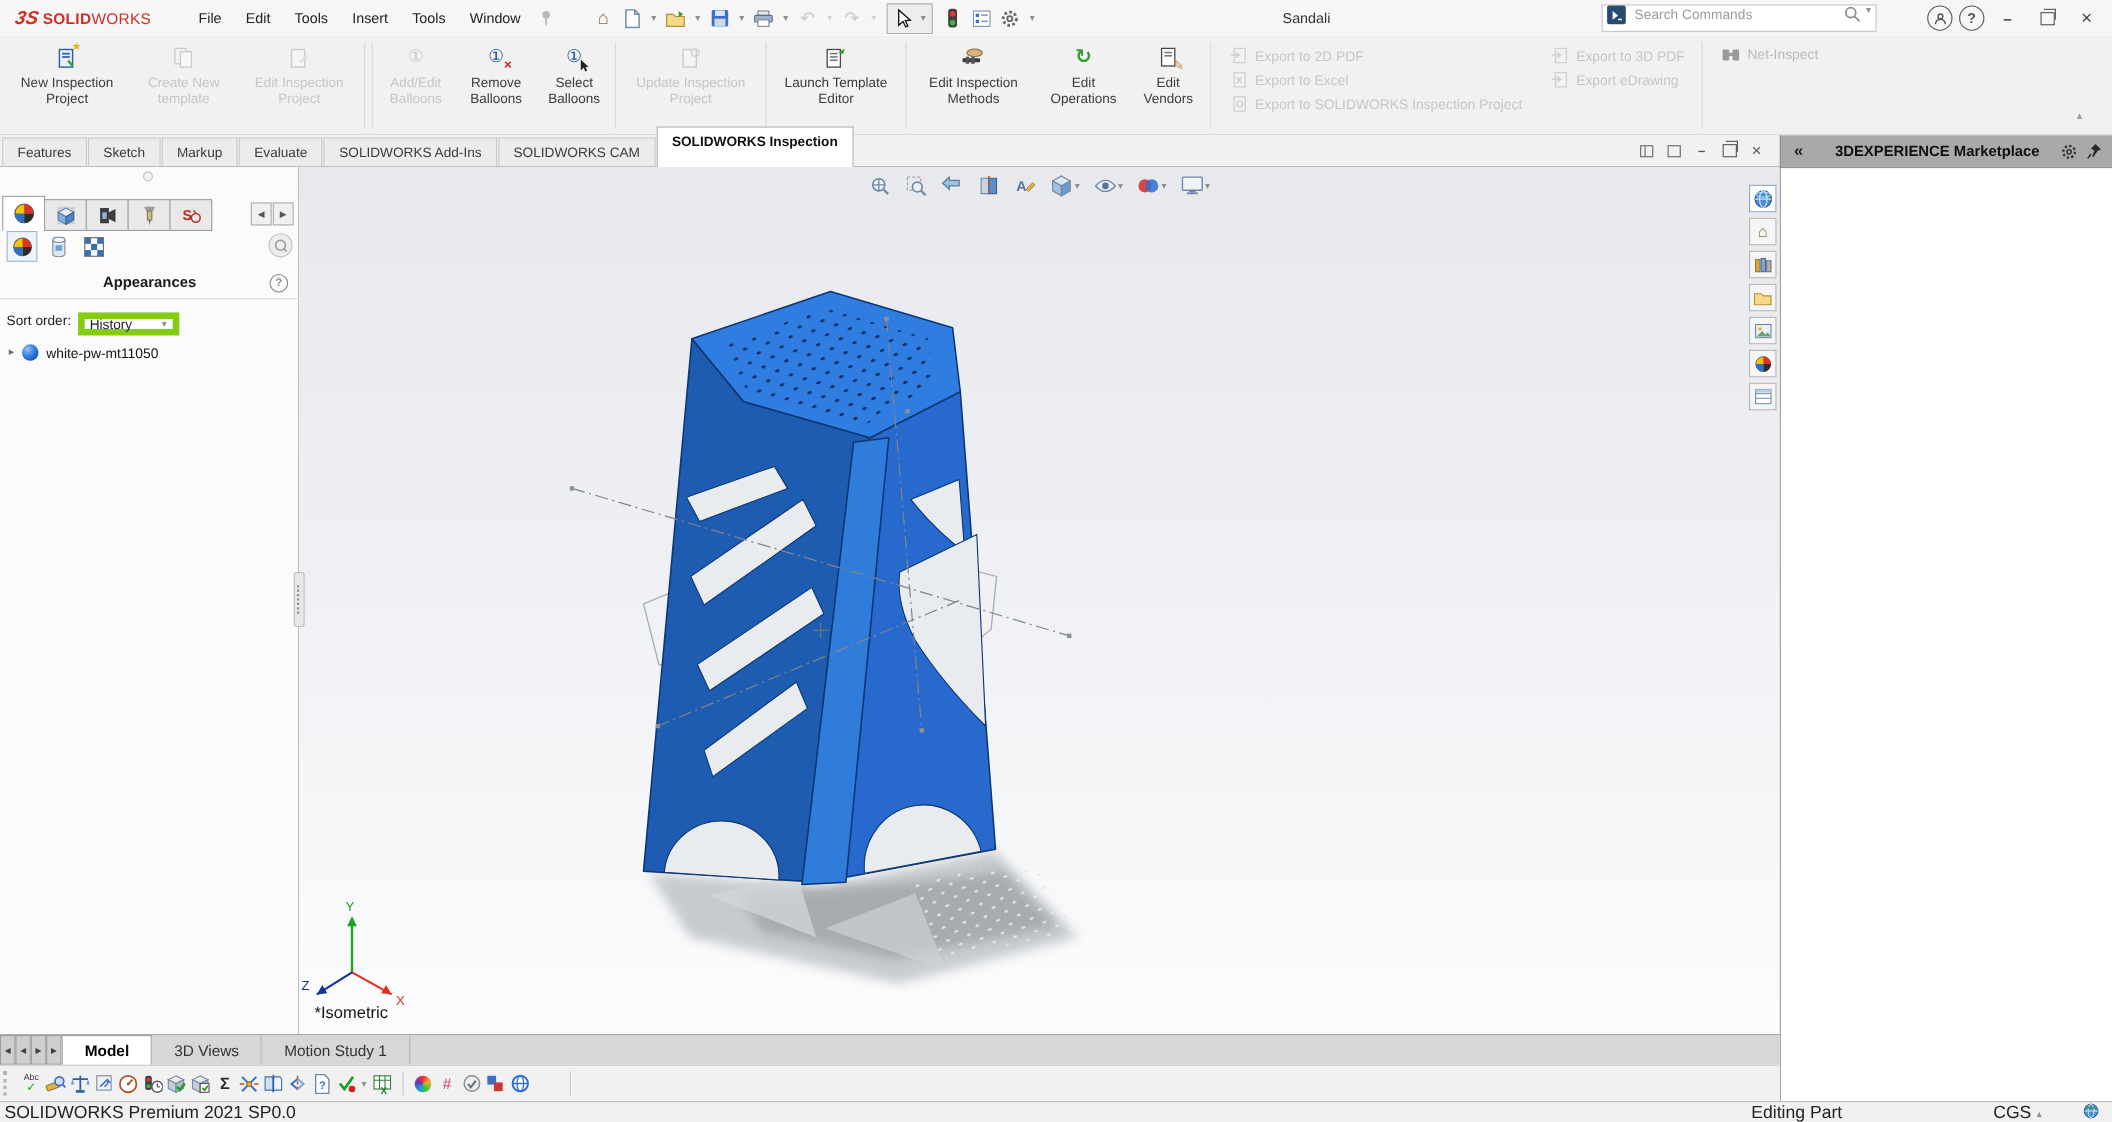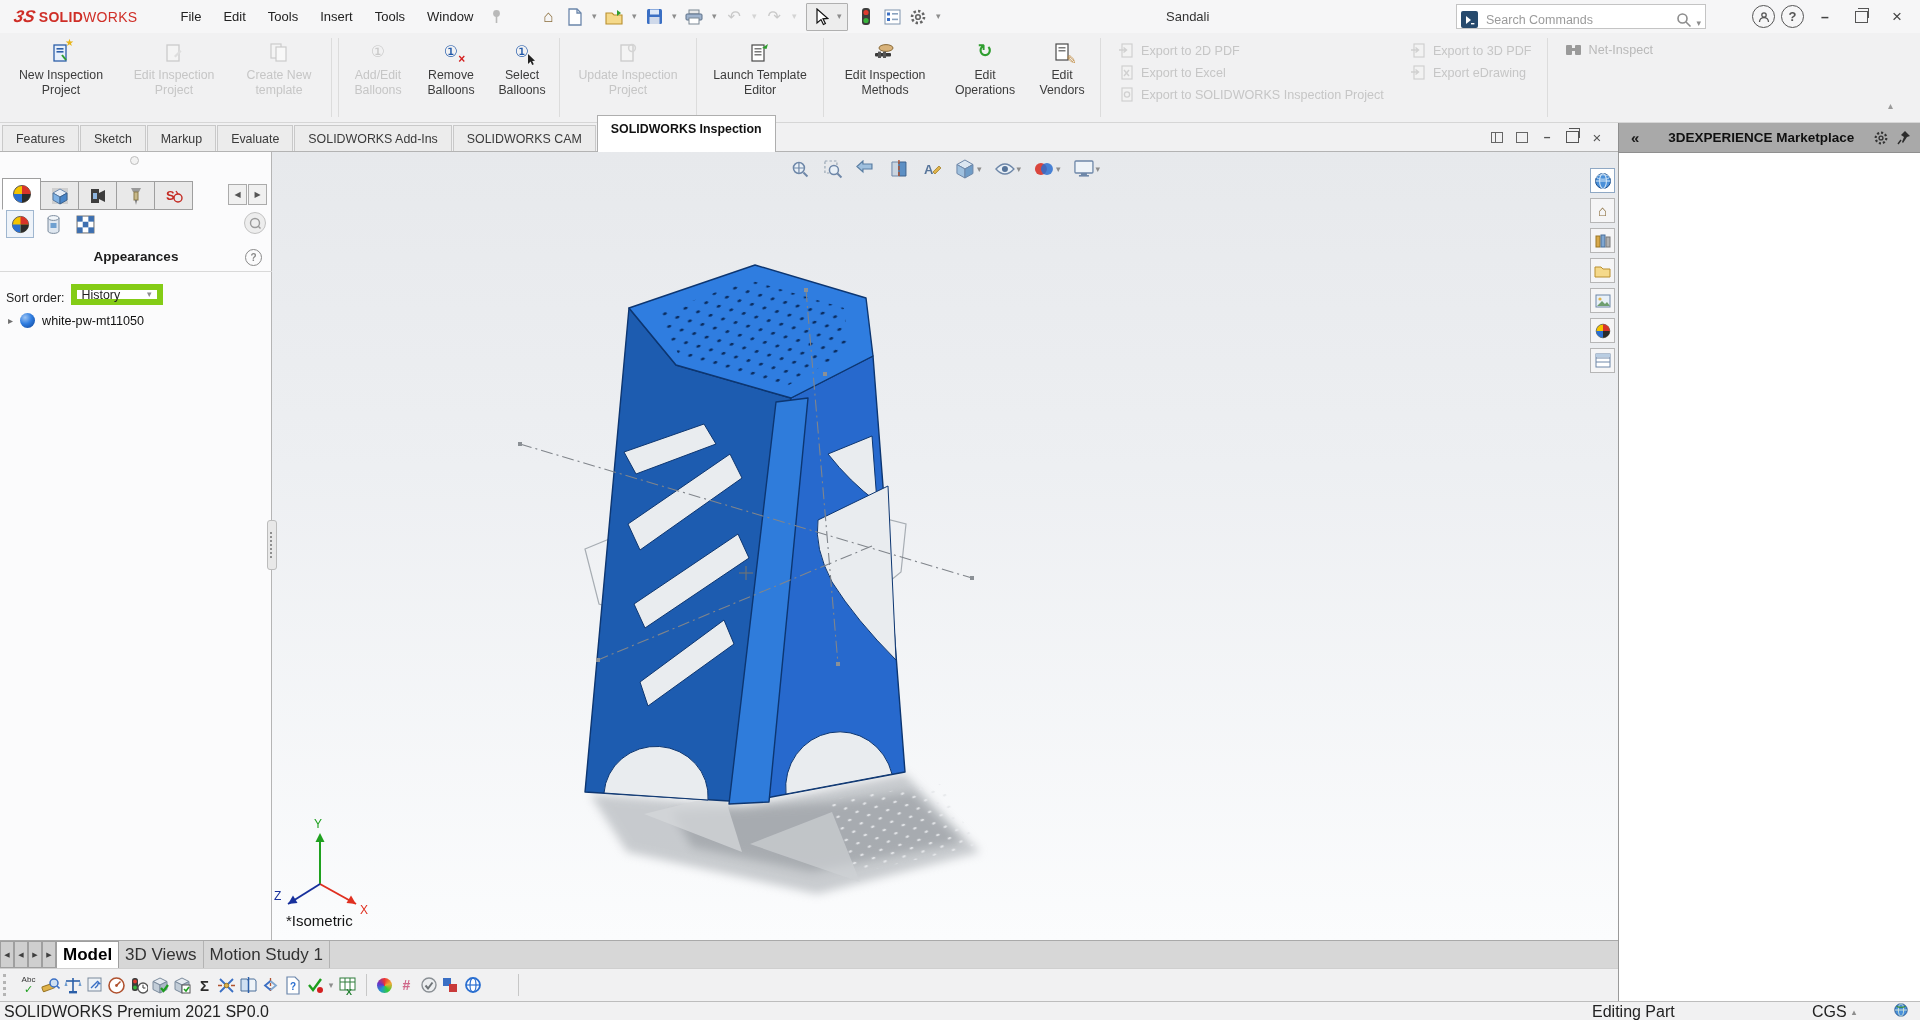--- a/index.html
+++ b/index.html
@@ -21,21 +21,21 @@
   .pin-btn{margin-left:8px;width:20px;text-align:center}
   .tb-icons{display:flex;align-items:center;margin-left:26px;gap:2px}
   .tbi{display:flex;align-items:center;justify-content:center;width:24px;height:24px}
   .tbi.narrow{width:12px}
   .caret{font-size:9px;color:#8d8d8d;line-height:1}
   .tool-frame{display:flex;align-items:center;border:1px solid #b0b0b0;background:#ededed;height:26px;
               padding:0 2px;margin:0 4px;border-radius:1px}
   .doc-title{position:absolute;left:1166px;top:0;height:33px;display:flex;align-items:center;
              font-size:13px;color:#333}
   .search-wrap{position:absolute;left:1456px;top:4px;width:250px;height:25px;background:#fff;
-               border:1px solid #c4c4c4;display:flex;align-items:flex-end;padding:0 4px;box-sizing:border-box}
+               border:1px solid #c4c4c4;display:flex;align-items:flex-start;padding:0 4px;box-sizing:border-box}
   .sw-search-badge{width:17px;height:17px;background:#274a6d;border-radius:2px;display:flex;
                    align-items:center;justify-content:center;flex:0 0 auto}
   .search-input{border:none;outline:none;flex:1;font-size:12.5px;margin-left:6px;background:transparent;
                 font-family:inherit;color:#333;min-width:0}
   .search-input::placeholder{color:#9b9b9b}
   .win-ctrls{position:absolute;right:0;top:0;height:33px;display:flex;align-items:center;gap:6px;padding-right:8px}
   .wc{width:30px;height:26px;display:flex;align-items:center;justify-content:center;font-size:14px;color:#444}
   .restore-glyph{width:11px;height:10px;border:1.4px solid #555;position:relative;background:#f6f6f7}
   .restore-glyph:before{content:"";position:absolute;left:2px;top:-4px;width:10px;height:9px;
                         border:1.4px solid #555;border-bottom:none;border-left:none}
@@ -86,21 +86,21 @@
   .dm2{width:26px;height:26px;display:flex;align-items:center;justify-content:center}
   .dm2.sel{border:1px solid #9fb6cf;background:#eef3f9}
   .round-opt{position:absolute;left:244px;top:212px;width:20px;height:20px;border-radius:50%;
              background:#ededed;border:1px solid #c2c2c2;display:flex;align-items:center;justify-content:center}
   .panel-title{position:absolute;left:0;top:249px;width:272px;text-align:center;font-size:13.5px;
                font-weight:bold;color:#1c1c1c}
   .help-circle{position:absolute;left:245px;top:249px;width:15px;height:15px;border:1.4px solid #8a8a8a;
                border-radius:50%;font-size:10px;color:#8a8a8a;display:flex;align-items:center;
                justify-content:center;font-weight:bold}
   .panel-hr{position:absolute;left:0;top:271px;width:272px;border-top:1px solid #d9d9d9}
-  .sort-row{position:absolute;left:6px;top:284px;display:flex;align-items:flex-end;font-size:12.4px;color:#222}
+  .sort-row{position:absolute;left:6px;top:284px;display:flex;align-items:flex-start;font-size:12.4px;color:#222}
   .sort-select{margin-left:6px;width:92px;height:21px;border:6px solid #84cc16;background:#fff;display:flex;
                align-items:center;justify-content:space-between;padding:2px 5px;font-size:12.4px;box-sizing:border-box}
   .tree-row{position:absolute;left:8px;top:313px;display:flex;align-items:center;gap:7px;font-size:12.6px;color:#111}
   .tree-caret{color:#6f6f6f;font-size:10px}
   .sphere{width:15px;height:15px;border-radius:50%;
           background:radial-gradient(circle at 34% 30%,#9cc4f4 0%,#2f7de0 45%,#0c3f91 100%)}
 
   
   .viewport{left:272px;top:152px;width:1346px;height:788px;
             background:linear-gradient(180deg,#e7e9ec 0%,#edeff2 40%,#fbfcfd 100%);overflow:hidden}
@@ -127,21 +127,21 @@
   .rp-title{font-size:13.5px;font-weight:bold;color:#101010;flex:1;text-align:center}
   .rp-icons{display:flex;align-items:center;gap:8px;margin-right:9px}
   .right-panel-body{left:1618px;top:153px;width:302px;height:849px;background:#fff;
                     border-left:1px solid #9a9a9a;box-sizing:border-box}
 
   
   .model-tabs{left:0;top:940px;width:1618px;height:28px;background:#d7d7d7;border-top:1px solid #a9a9a9;
               display:flex;align-items:stretch;box-sizing:border-box}
   .navbox{width:14px;height:100%;border:1px solid #9f9f9f;background:#cfcfcf;display:flex;align-items:center;
           justify-content:center;font-size:7px;color:#3f3f3f;box-sizing:border-box}
-  .mtab{padding:0 6px;display:flex;align-items:center;font-size:17px;color:#333;background:#d7d7d7;
+  .mtab{padding:0 20px;display:flex;align-items:center;font-size:14px;color:#333;background:#d7d7d7;
         border-right:1px solid #b3b3b3}
   .mtab.active{background:#fff;font-weight:bold;color:#000;border:1px solid #9f9f9f;border-bottom:none}
 
   
   .bottom-toolbar{left:0;top:968px;width:1618px;height:33px;background:#f1f1f2;border-top:1px solid #cfcfcf;
                   display:flex;align-items:center;box-sizing:border-box;padding-left:3px}
   .bt-handle{width:4px;height:22px;border-left:3px dotted #b4b4b4;margin-right:8px}
   .bt-ic{width:21px;height:24px;display:flex;align-items:center;justify-content:center;position:relative;
          margin-right:1px}
   .bt-sep{width:1px;height:22px;background:#c7c7c7;margin:0 7px}
@@ -293,37 +293,37 @@
       <svg width="18" height="21" viewBox="0 0 18 21">
           <rect x="2" y="3" width="12" height="16" fill="#e8f0fb" stroke="#2d5fa8" stroke-width="1.3"></rect>
           <rect x="4.5" y="6" width="7" height="1.6" fill="#2d5fa8"></rect>
           <rect x="4.5" y="9" width="7" height="1.6" fill="#2d5fa8"></rect>
           <path d="M10 13l4 5" stroke="#2f9e2f" stroke-width="2"></path>
         </svg>
       <span class="ov" style="right:-4px;top:-4px;color:#e8b519;font-size:10px">★</span>
     </span>
     <span class="rlabel">New Inspection Project</span>
   </div>
+  <div class="rbtn disabled" style="width:86px">
+    <span class="ric">
+      <svg width="20" height="21" viewBox="0 0 20 21">
+          <rect x="2" y="2" width="10" height="14" fill="#f4f4f4" stroke="#cbcbcb" stroke-width="1.2"></rect>
+          <rect x="7" y="5" width="10" height="14" fill="#f8f8f8" stroke="#cbcbcb" stroke-width="1.2"></rect>
+        </svg>
+    </span>
+    <span class="rlabel">Create New template</span>
+  </div>
   <div class="rbtn disabled" style="width:100px">
     <span class="ric">
       <svg width="18" height="21" viewBox="0 0 18 21">
           <rect x="2" y="3" width="12" height="16" fill="#f4f4f4" stroke="#cbcbcb" stroke-width="1.3"></rect>
           <path d="M9 14l6-6 1.6 1.6-6 6z" fill="#dedede"></path>
         </svg>
     </span>
     <span class="rlabel">Edit Inspection Project</span>
-  </div>
-  <div class="rbtn disabled" style="width:86px">
-    <span class="ric">
-      <svg width="20" height="21" viewBox="0 0 20 21">
-          <rect x="2" y="2" width="10" height="14" fill="#f4f4f4" stroke="#cbcbcb" stroke-width="1.2"></rect>
-          <rect x="7" y="5" width="10" height="14" fill="#f8f8f8" stroke="#cbcbcb" stroke-width="1.2"></rect>
-        </svg>
-    </span>
-    <span class="rlabel">Create New template</span>
   </div>
   <div class="rsep"></div>
   <div class="rsep"></div>
   <div class="rbtn disabled" style="width:60px">
     <span class="ric">
         <span class="balloon-g gray">①</span>
       </span>
     <span class="rlabel">Add/Edit Balloons</span>
   </div>
   <div class="rbtn" style="width:62px">

